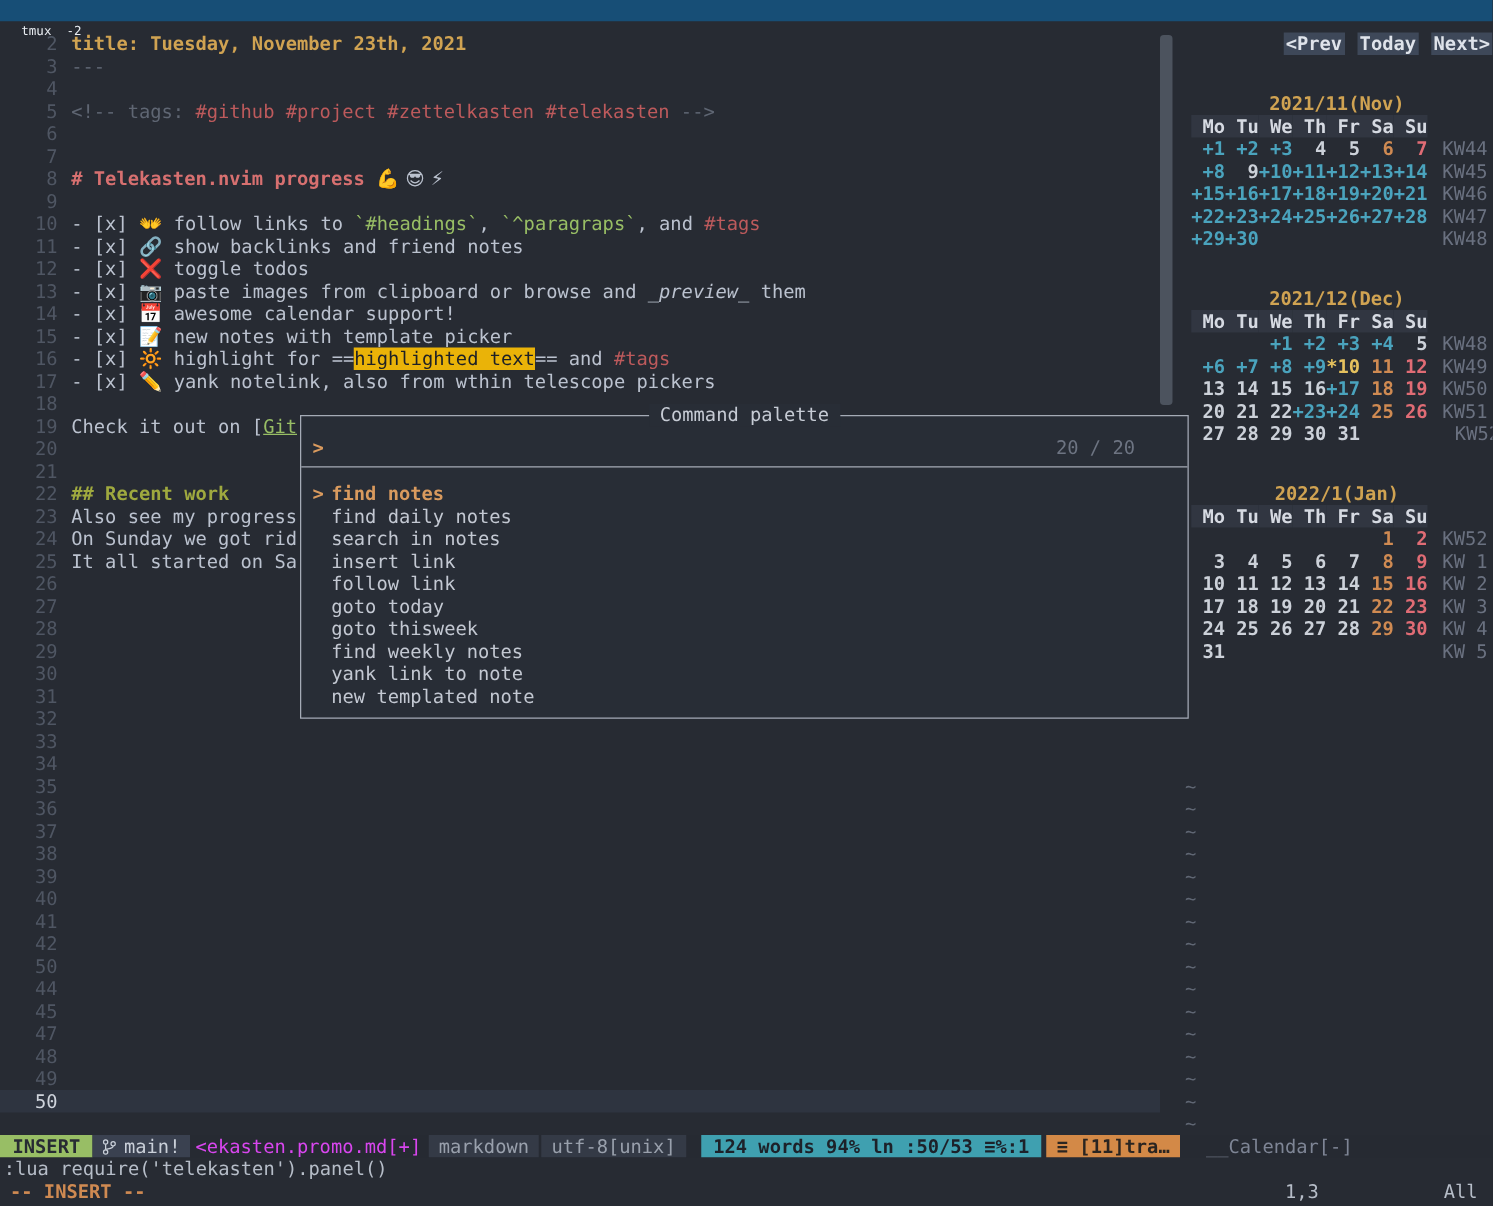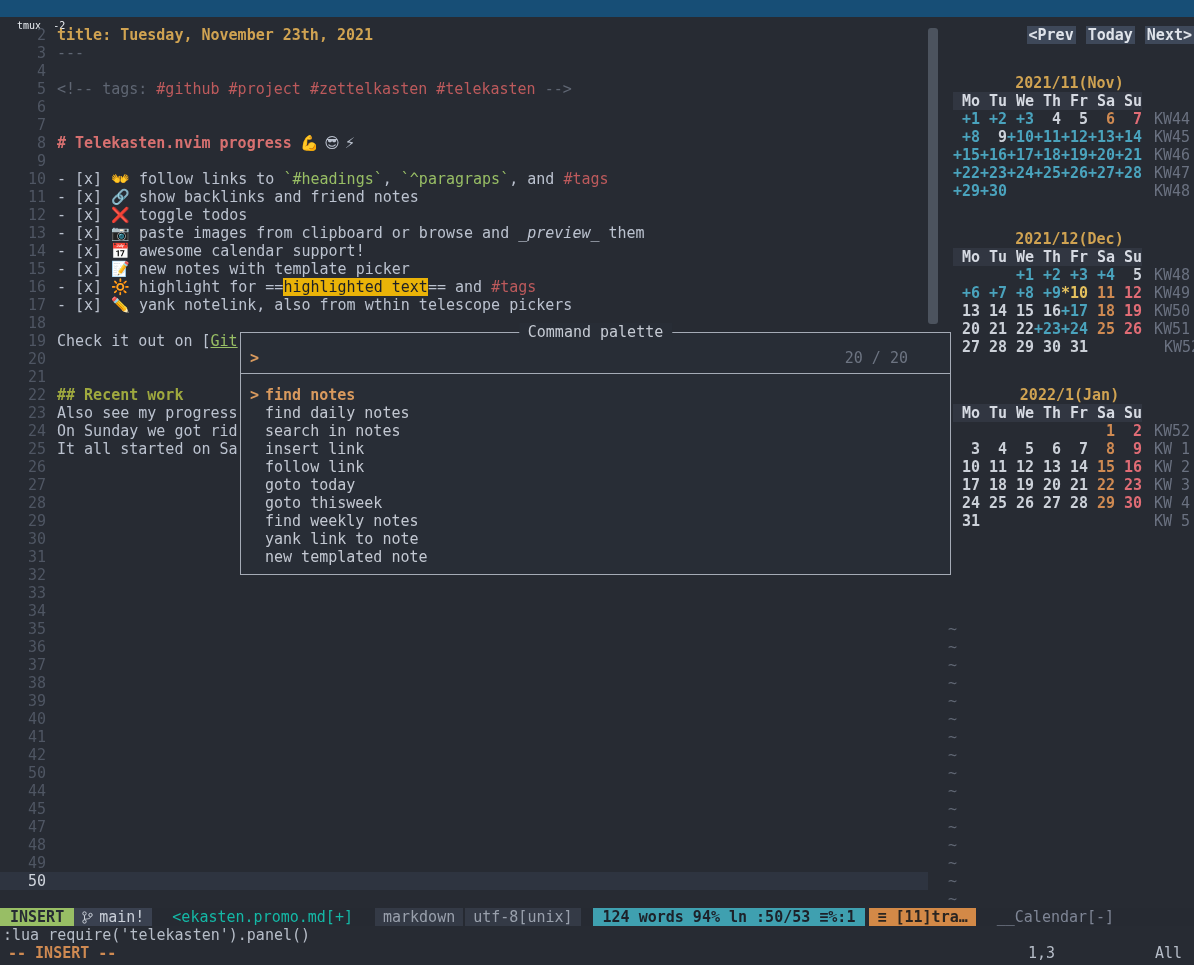--- a/index.html
+++ b/index.html
@@ -61,21 +61,21 @@
   .d-sun{color:#e06c75}
   .d-today{color:#e5c15e}
   #cal-tildes{position:absolute;left:3px;top:603px;font-weight:normal;color:#5f6673;}
   .trow{height:18px;white-space:pre;}
   
   #statusline{position:absolute;top:908px;left:0;width:1194px;height:18px;background:#262a32;
     display:flex;white-space:pre;overflow:hidden;}
   #statusline>div{flex:none;}
   .sl-mode{background:#98be65;color:#272b33;font-weight:bold;padding:0 10px;}
   .sl-git{background:#3a4150;color:#c9cfd8;padding:0 8px;display:flex;align-items:center;gap:6px;}
-  .sl-file{color:#14b8a6;padding:0 20px;overflow:hidden;}
+  .sl-file{color:#d946ef;padding:0 4px;overflow:hidden;}
   .sl-spacer{flex:1 1 auto !important;min-width:0;}
   .sl-box{background:#343a46;color:#99a0ac;padding:0 8px;margin-left:2px;}
   .sl-words{background:#3fa0b0;color:#1d2129;font-weight:bold;padding:0 10px;margin-left:12px;}
   .sl-tabs{background:#d38947;color:#2a2521;font-weight:bold;padding:0 8px;margin-left:4px;margin-right:15px;}
   .sl-cal{width:249px;color:#7e8595;padding-left:6px;box-sizing:border-box;}
   
   #cmdline{position:absolute;top:926px;left:0;width:1194px;height:18px;color:#b6bdc8;padding-left:3px;box-sizing:border-box;white-space:pre;}
   #modeline{position:absolute;top:944px;left:0;width:1194px;height:21px;color:#b6bdc8;}
   .ml-mode{position:absolute;left:8px;color:#cf8a52;font-weight:bold;white-space:pre;}
   .ml-ruler{position:absolute;left:1028px;white-space:pre;}

